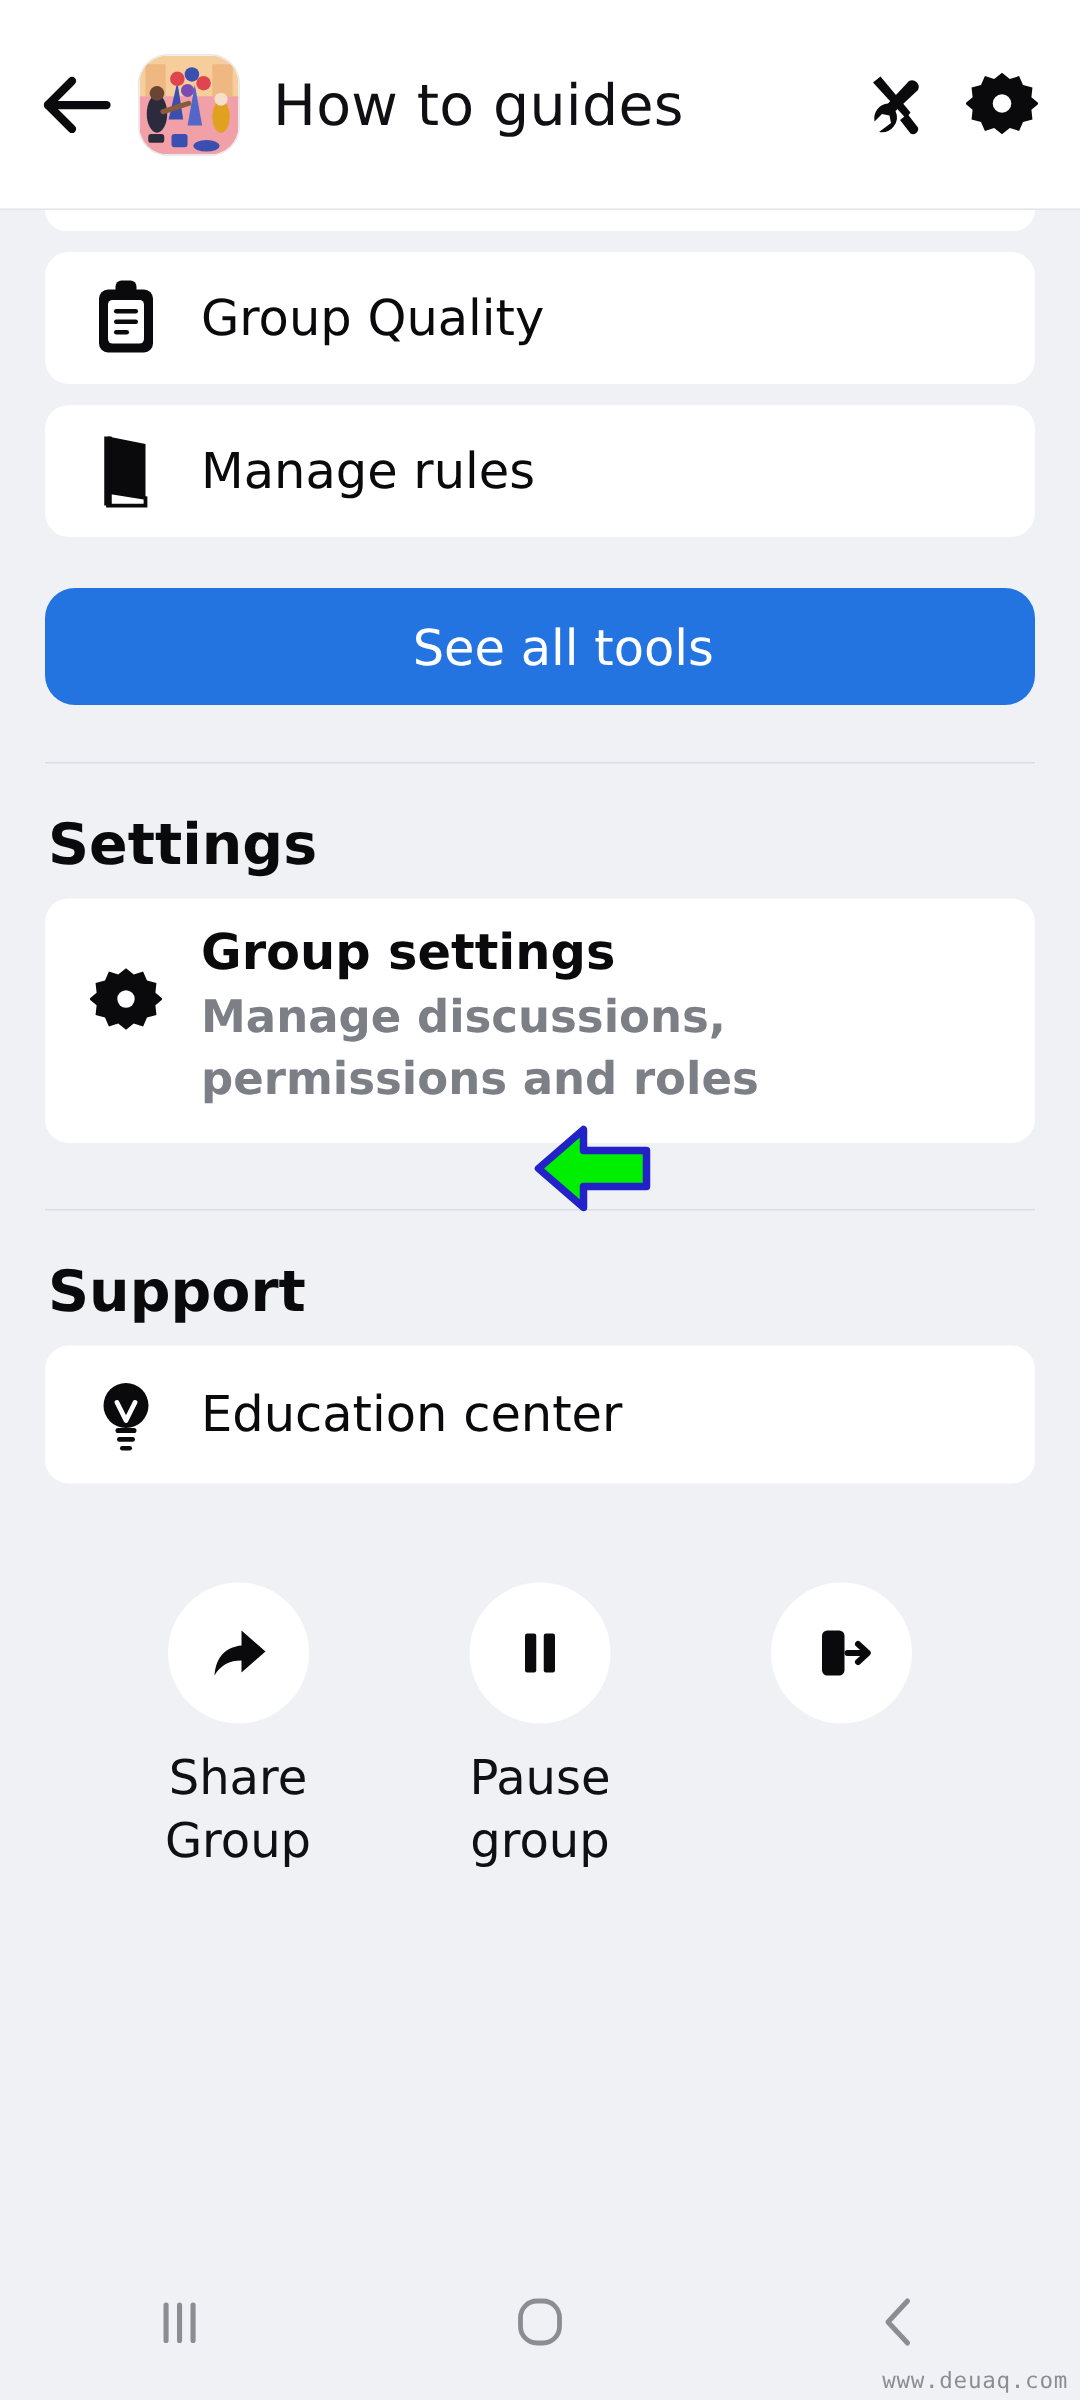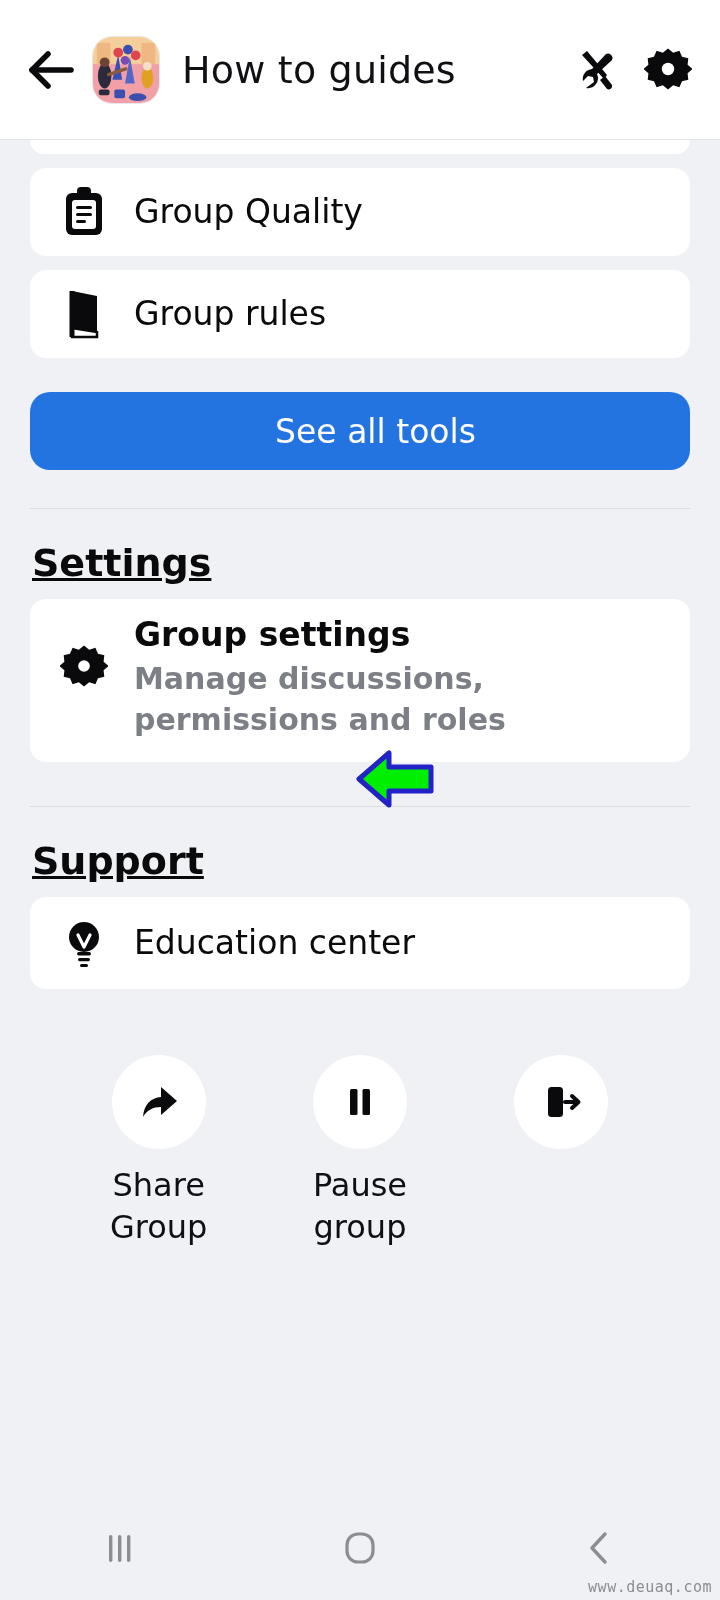--- a/index.html
+++ b/index.html
@@ -134,21 +134,20 @@
     height: 1px;
     background: #d9dce1;
     margin: 38px 0 0 0;
   }
 
   .section-title {
     font-size: 38px;
     color: #0a0a0c;
     font-weight: bold;
     margin: 32px 0 10px 2px;
-    text-decoration: underline;
   }
 
   
   .action-row {
     display: flex;
     margin-top: 66px;
     padding: 0 28px;
   }
   .action-item {
     flex: 1 1 0;
@@ -285,21 +284,21 @@
 
     <div class="card simple">
       <div class="card-icon">
         <svg width="46" height="52" viewBox="0 0 46 52">
           <path d="M11 3 L36 8 L36 44 L11 49 Z" fill="#0a0a0c"></path>
           <path d="M11 40 L36 44 L36 49 L11 49 Z" fill="#ffffff" stroke="#0a0a0c" stroke-width="2.5"></path>
           <path d="M11 3 L11 49" stroke="#0a0a0c" stroke-width="5"></path>
         </svg>
       </div>
       <div class="card-body">
-        <div class="card-label">Group rules</div>
+        <div class="card-label">Manage rules</div>
       </div>
     </div>
 
     <button class="primary-btn">See all tools</button>
 
     <div class="divider"></div>
 
     <div class="section-title">Settings</div>
 
     <div class="card rich">

